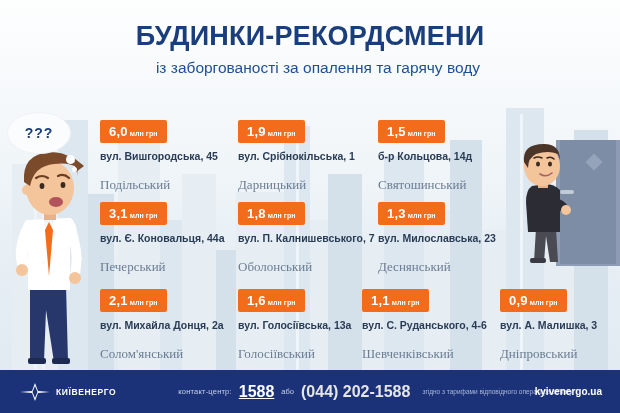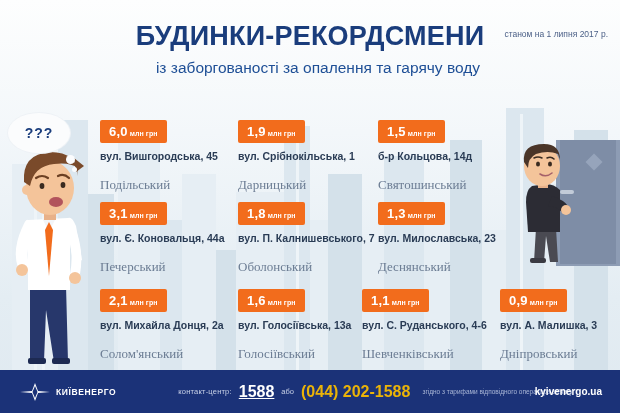--- a/index.html
+++ b/index.html
@@ -74,21 +74,21 @@
   
   .footer {
     position:absolute; left:0; bottom:0; width:620px; height:43px;
     background:#1b3278; display:flex; align-items:center;
   }
   .logo-wrap { display:flex; align-items:center; margin-left:18px; }
   .logo-text { color:#ffffff; font-size:8.5px; font-weight:bold; letter-spacing:.6px; margin-left:4px; }
   .cc-label { color:#c9d2e8; font-size:7.5px; margin-left:38px; letter-spacing:.2px;padding-left:24px; }
   .cc-num  { color:#ffffff; font-size:16px; font-weight:bold; margin-left:7px;text-decoration:underline; }
   .cc-or   { color:#c9d2e8; font-size:7.5px; margin-left:7px; }
-  .cc-num2 { color:#eab308; font-size:16px; font-weight:bold; margin-left:7px; }
+  .cc-num2 { color:#e5e5e5; font-size:16px; font-weight:bold; margin-left:7px; }
   .cc-note { color:#a9b6d6; font-size:6.5px; margin-left:12px; }
   .site    { color:#ffffff; font-size:10px; font-weight:bold; position:absolute; right:18px; }
 </style>
 </head>
 <body>
 
 <div class="canvas">
 
   <div class="skyline">
     <div class="bld lt" style="left:12px;  width:46px; height:206px;"></div>
@@ -113,21 +113,20 @@
     <div class="win-col" style="left:34px;  bottom:0; height:200px;"></div>
     <div class="win-col" style="left:42px;  bottom:0; height:200px;"></div>
     <div class="win-col" style="left:296px; bottom:0; height:238px;"></div>
     <div class="win-col" style="left:520px; bottom:0; height:256px;"></div>
   </div>
 
   <div class="header">
     <div class="title">БУДИНКИ-РЕКОРДСМЕНИ</div>
     <div class="subtitle">із заборгованості за опалення та гарячу воду</div>
   </div>
-  <div class="asof">станом на 1 липня 2017 р.</div>
 
   <div class="char" style="left:0; top:110px; width:110px; height:260px;">
     <svg width="110" height="260" viewBox="0 0 110 260">
 
       <path d="M30 175 L30 252 L44 252 L46 200 L54 252 L68 252 L66 175 Z" fill="#27376b"></path>
 
       <rect x="28" y="248" width="18" height="6" rx="2" fill="#1d2a52"></rect>
       <rect x="52" y="248" width="18" height="6" rx="2" fill="#1d2a52"></rect>
 
       <path d="M28 110 Q26 108 22 118 L18 150 L26 154 L28 138 L28 180 L70 180 L70 134

